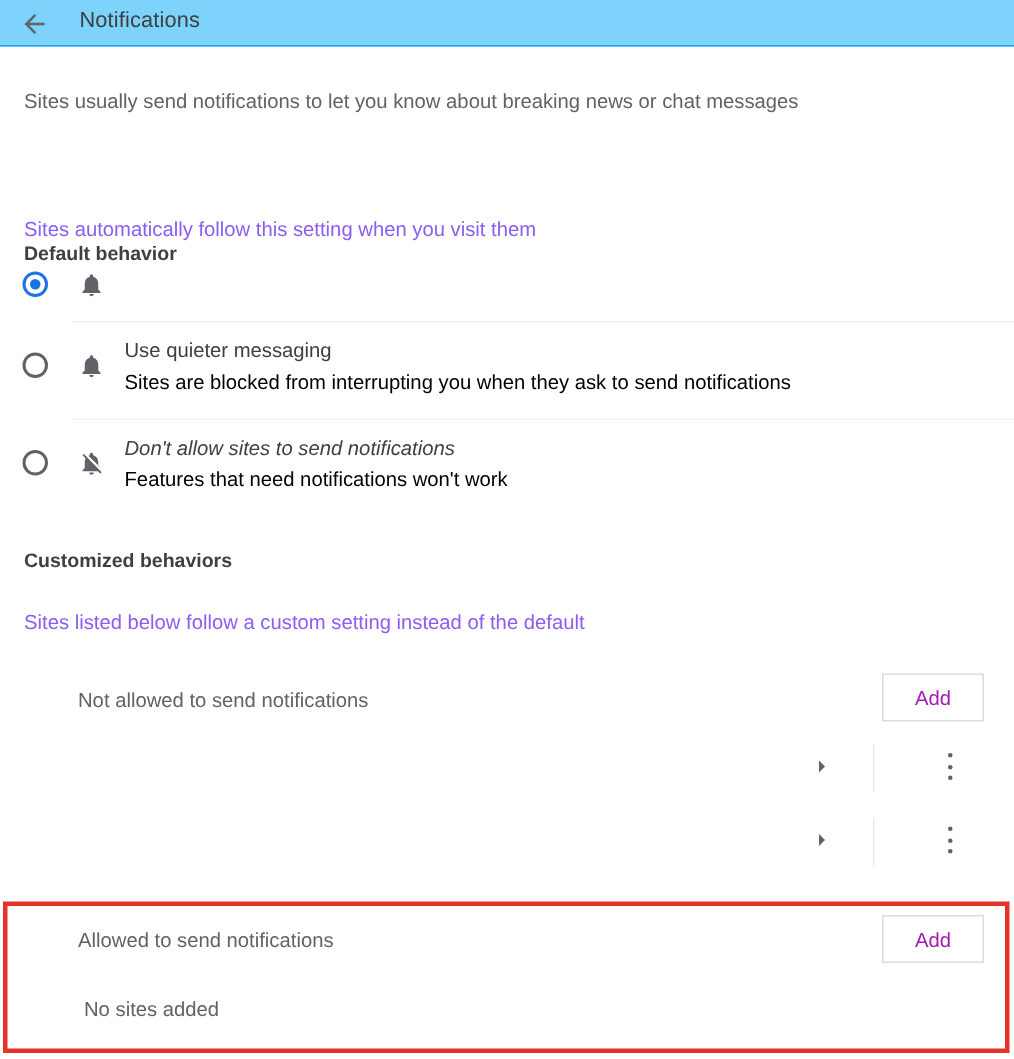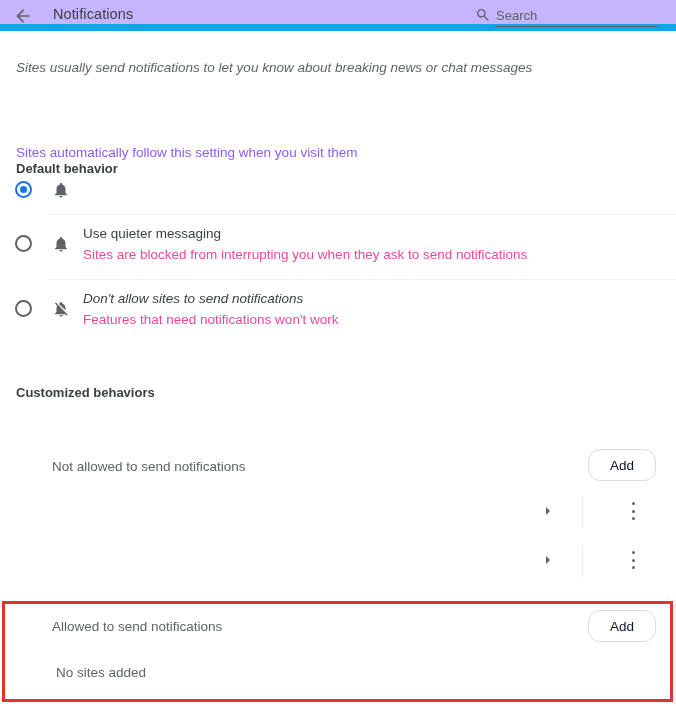--- a/index.html
+++ b/index.html
@@ -19,22 +19,22 @@
     height: 706px;
     background: #ffffff;
   }
 
   
   .topbar {
     position: absolute;
     top: 0; left: 0;
     width: 676px;
     height: 31px;
-    background: #c4b5fd;
-    border-bottom: 7px solid #0ea5e9;
+    background: #7dd3fc;
+    border-bottom: 1px solid #0ea5e9;
   }
 
   .back-btn {
     position: absolute;
     left: 10px;
     top: 3px;
     width: 26px;
     height: 26px;
     display: flex;
     align-items: center;
@@ -92,21 +92,20 @@
   }
 
   
   .intro {
     position: absolute;
     left: 16px;
     top: 60px;
     font-size: 13.5px;
     color: #5f6368;
     white-space: nowrap;
-    font-style: italic;
   }
 
   .section-head {
     position: absolute;
     left: 16px;
     font-size: 13px;
     font-weight: bold;
     color: #3c4043;
     white-space: nowrap;
   }
@@ -155,41 +154,41 @@
     position: absolute;
     left: 83px;
     font-size: 13.5px;
     color: #3c4043;
     white-space: nowrap;
   }
   .row-desc {
     position: absolute;
     left: 83px;
     font-size: 13.5px;
-    color: #ec4899;
+    color: #000000;
     white-space: nowrap;
   }
 
   .divider {
     position: absolute;
     left: 48px;
     width: 628px;
     height: 1px;
     background: #f0f1f3;
   }
 
   
   .add-btn {
     position: absolute;
     width: 68px;
     height: 32px;
     border: 1px solid #dadce0;
-    border-radius: 12px;
+    border-radius: 0;
     background: #ffffff;
-    color: #0f172a;
+    color: #a21caf;
     font-family: "Liberation Sans", sans-serif;
     font-size: 13.5px;
     cursor: pointer;
     display: flex;
     align-items: center;
     justify-content: center;
     padding: 0;
   }
 
   .list-label {
@@ -274,29 +273,20 @@
     <div class="back-btn">
       <span>
         <svg width="20" height="20" viewBox="0 0 24 24">
           <path d="M20 11H7.8l5.6-5.6L12 4l-8 8 8 8 1.4-1.4L7.8 13H20v-2z" fill="#5f6368"></path>
         </svg>
       </span>
     </div>
 
     <div class="page-title">Notifications</div>
 
-    <div class="search-wrap">
-      <span class="search-icon">
-        <svg width="16" height="16" viewBox="0 0 24 24">
-          <path d="M15.5 14h-.79l-.28-.27A6.47 6.47 0 0 0 16 9.5 6.5 6.5 0 1 0 9.5 16c1.61 0 3.09-.59 4.23-1.57l.27.28v.79l5 4.99L20.49 19l-4.99-5zm-6 0C7.01 14 5 11.99 5 9.5S7.01 5 9.5 5 14 7.01 14 9.5 11.99 14 9.5 14z" fill="#5f6368"></path>
-        </svg>
-      </span>
-      <input class="search-input" type="text" placeholder="Search" style="">
-      <div class="search-underline"></div>
-    </div>
   </div>
 
   <div class="intro">Sites usually send notifications to let you know about breaking news or chat messages</div>
 
   <div class="section-head" style="top:113px;margin-top:48px;">Default behavior</div>
 
   <div class="section-sub" style="top:145px;">Sites automatically follow this setting when you visit them</div>
 
   <div class="radio-row" style="top:172px;height:42px;">
     <div class="radio checked" style="top:9px;"></div>
@@ -326,22 +316,23 @@
     <div class="radio" style="top:20px;"></div>
     <span class="row-icon" style="top:20px;">
       <svg width="18" height="18" viewBox="0 0 24 24">
         <path d="M20 18.69L7.84 6.14 5.27 3.49 4 4.76l2.8 2.8v.01c-.52.99-.8 2.16-.8 3.42v5l-2 2v1h13.73l2 2L21 19.72l-1-1.03zM12 22c1.11 0 2-.89 2-2h-4c0 1.11.89 2 2 2zm6-7.32V11c0-3.08-1.64-5.64-4.5-6.32V4c0-.83-.67-1.5-1.5-1.5s-1.5.67-1.5 1.5v.68c-.15.03-.29.08-.43.12-.1.03-.2.07-.3.11-.01 0-.01 0-.02.01-.01 0-.02 0-.02.01-.19.08-.38.16-.56.26l9.83 9.49z" fill="#5f6368"></path>
       </svg>
     </span>
     <span class="row-label" style="top:11px;font-style:italic;">Don't allow sites to send notifications</span>
     <span class="row-desc" style="top:32px;">Features that need notifications won't work</span>
   </div>
 
-  <div class="section-head" style="top:385px;text-align:right;">Customized behaviors</div>
-
+  <div class="section-head" style="top:366px;text-align:right;">Customized behaviors</div>
+
+  <div class="section-sub" style="top:407px;">Sites listed below follow a custom setting instead of the default</div>
 
   <div class="list-label" style="top:459px;">Not allowed to send notifications</div>
 
   <button class="add-btn" style="left:588px;top:449px;">Add</button>
 
   <div class="site-row" style="top:488px;">
     <span class="expand-icon">
       <svg width="16" height="16" viewBox="0 0 24 24">
         <path d="M9 6l6 6-6 6V6z" fill="#5f6368"></path>
       </svg>

